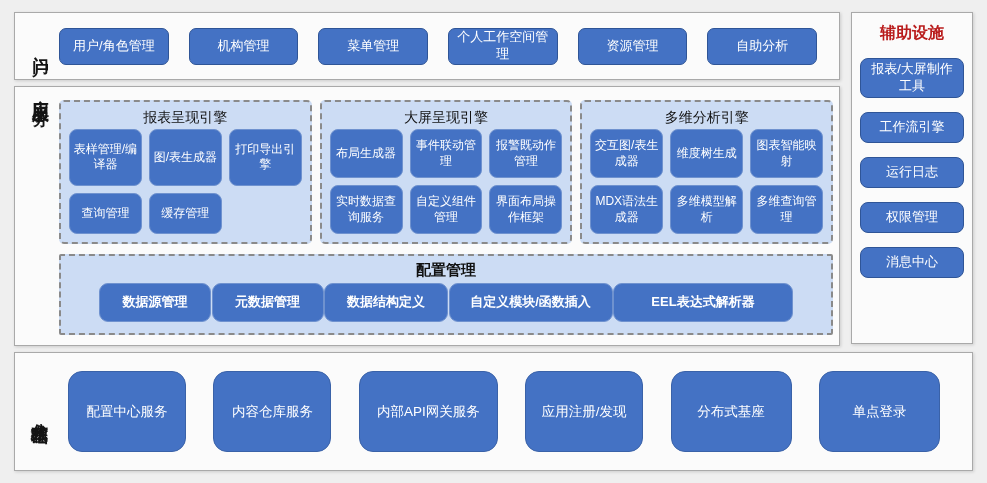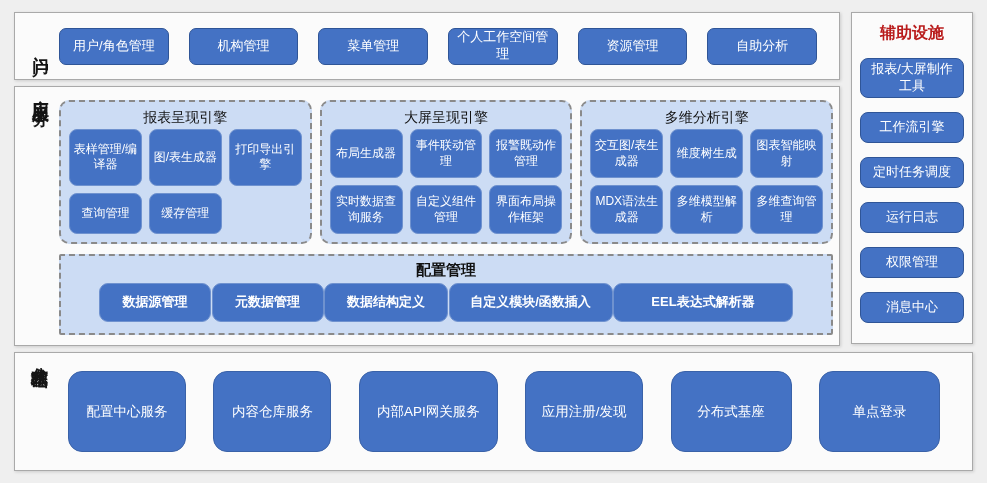--- a/index.html
+++ b/index.html
@@ -49,21 +49,21 @@
   .aux-title{font-weight:bold;font-size:16px;color:#b91c1c;margin-top:3px;}
   #aux .btn{width:104px;min-height:31px;border-radius:8px;}
   
   #app{left:14px;top:86px;width:826px;height:260px;display:flex;align-items:stretch;}
   .app-content{flex:1;display:flex;flex-direction:column;gap:10px;padding:13px 6px 10px 0;}
   .engines{display:flex;gap:8px;height:144px;}
   .panel{
     flex:1;
     background:#ccdcf4;
     border:2px dashed #8a8a8a;
-    border-radius:10px;
+    border-radius:5px;
     box-sizing:border-box;
     display:flex;flex-direction:column;
     padding:3px 8px 8px;
   }
   .panel-title{text-align:center;font-size:14px;color:#111;height:24px;line-height:24px;flex:0 0 auto;}
   .panel-grid{flex:1;display:grid;grid-template-columns:repeat(3,1fr);gap:7px 7px;}
   .panel-grid .btn{font-size:12px;border:1px solid #6f92cf;border-radius:8px;padding:2px 3px;}
   .config-panel{
     flex:1;
     background:#ccdcf4;
@@ -72,21 +72,21 @@
     box-sizing:border-box;
     display:flex;flex-direction:column;
     padding:2px 12px 9px;
     font-weight:bold;
   }
   .config-title{text-align:center;font-size:15px;color:#111;height:23px;line-height:23px;}
   .config-row{flex:1;display:flex;align-items:center;justify-content:space-between;padding:0 26px;}
   .config-row .btn{height:39px;border:1px solid #6f92cf;border-radius:9px;}
   .cw1{width:112px;}.cw2{width:112px;}.cw3{width:124px;}.cw4{width:164px;}.cw5{width:180px;}
   
-  #foundation{left:14px;top:352px;width:959px;height:119px;display:flex;}
+  #foundation{left:14px;top:352px;width:959px;height:119px;display:flex;align-items:center;}
   #foundation .vlabel{letter-spacing:1px;margin:0 8px 0 16px;}
   .found-row{flex:1;display:flex;align-items:center;justify-content:space-between;padding:0 32px 0 12px;}
   .found-row .btn{height:81px;border-radius:14px;font-size:13.5px;border-color:#3a62a8;}
   .fw1{width:118px;}.fw2{width:118px;}.fw3{width:139px;}.fw4{width:118px;}.fw5{width:121px;}.fw6{width:121px;}
 </style>
 </head>
 <body>
 
 <div id="portal" class="section">
   <div class="vlabel">门户</div>
@@ -97,21 +97,20 @@
     <div class="btn">个人工作空间管理</div>
     <div class="btn">资源管理</div>
     <div class="btn">自助分析</div>
   </div>
 </div>
 
 <div id="aux" class="section">
   <div class="aux-title">辅助设施</div>
   <div class="btn">报表/大屏制作工具</div>
   <div class="btn">工作流引擎</div>
-  <div class="btn">定时任务调度</div>
   <div class="btn">运行日志</div>
   <div class="btn">权限管理</div>
   <div class="btn">消息中心</div>
 </div>
 
 <div id="app" class="section">
   <div class="vlabel">应用服务</div>
   <div class="app-content">
     <div class="engines">
 

